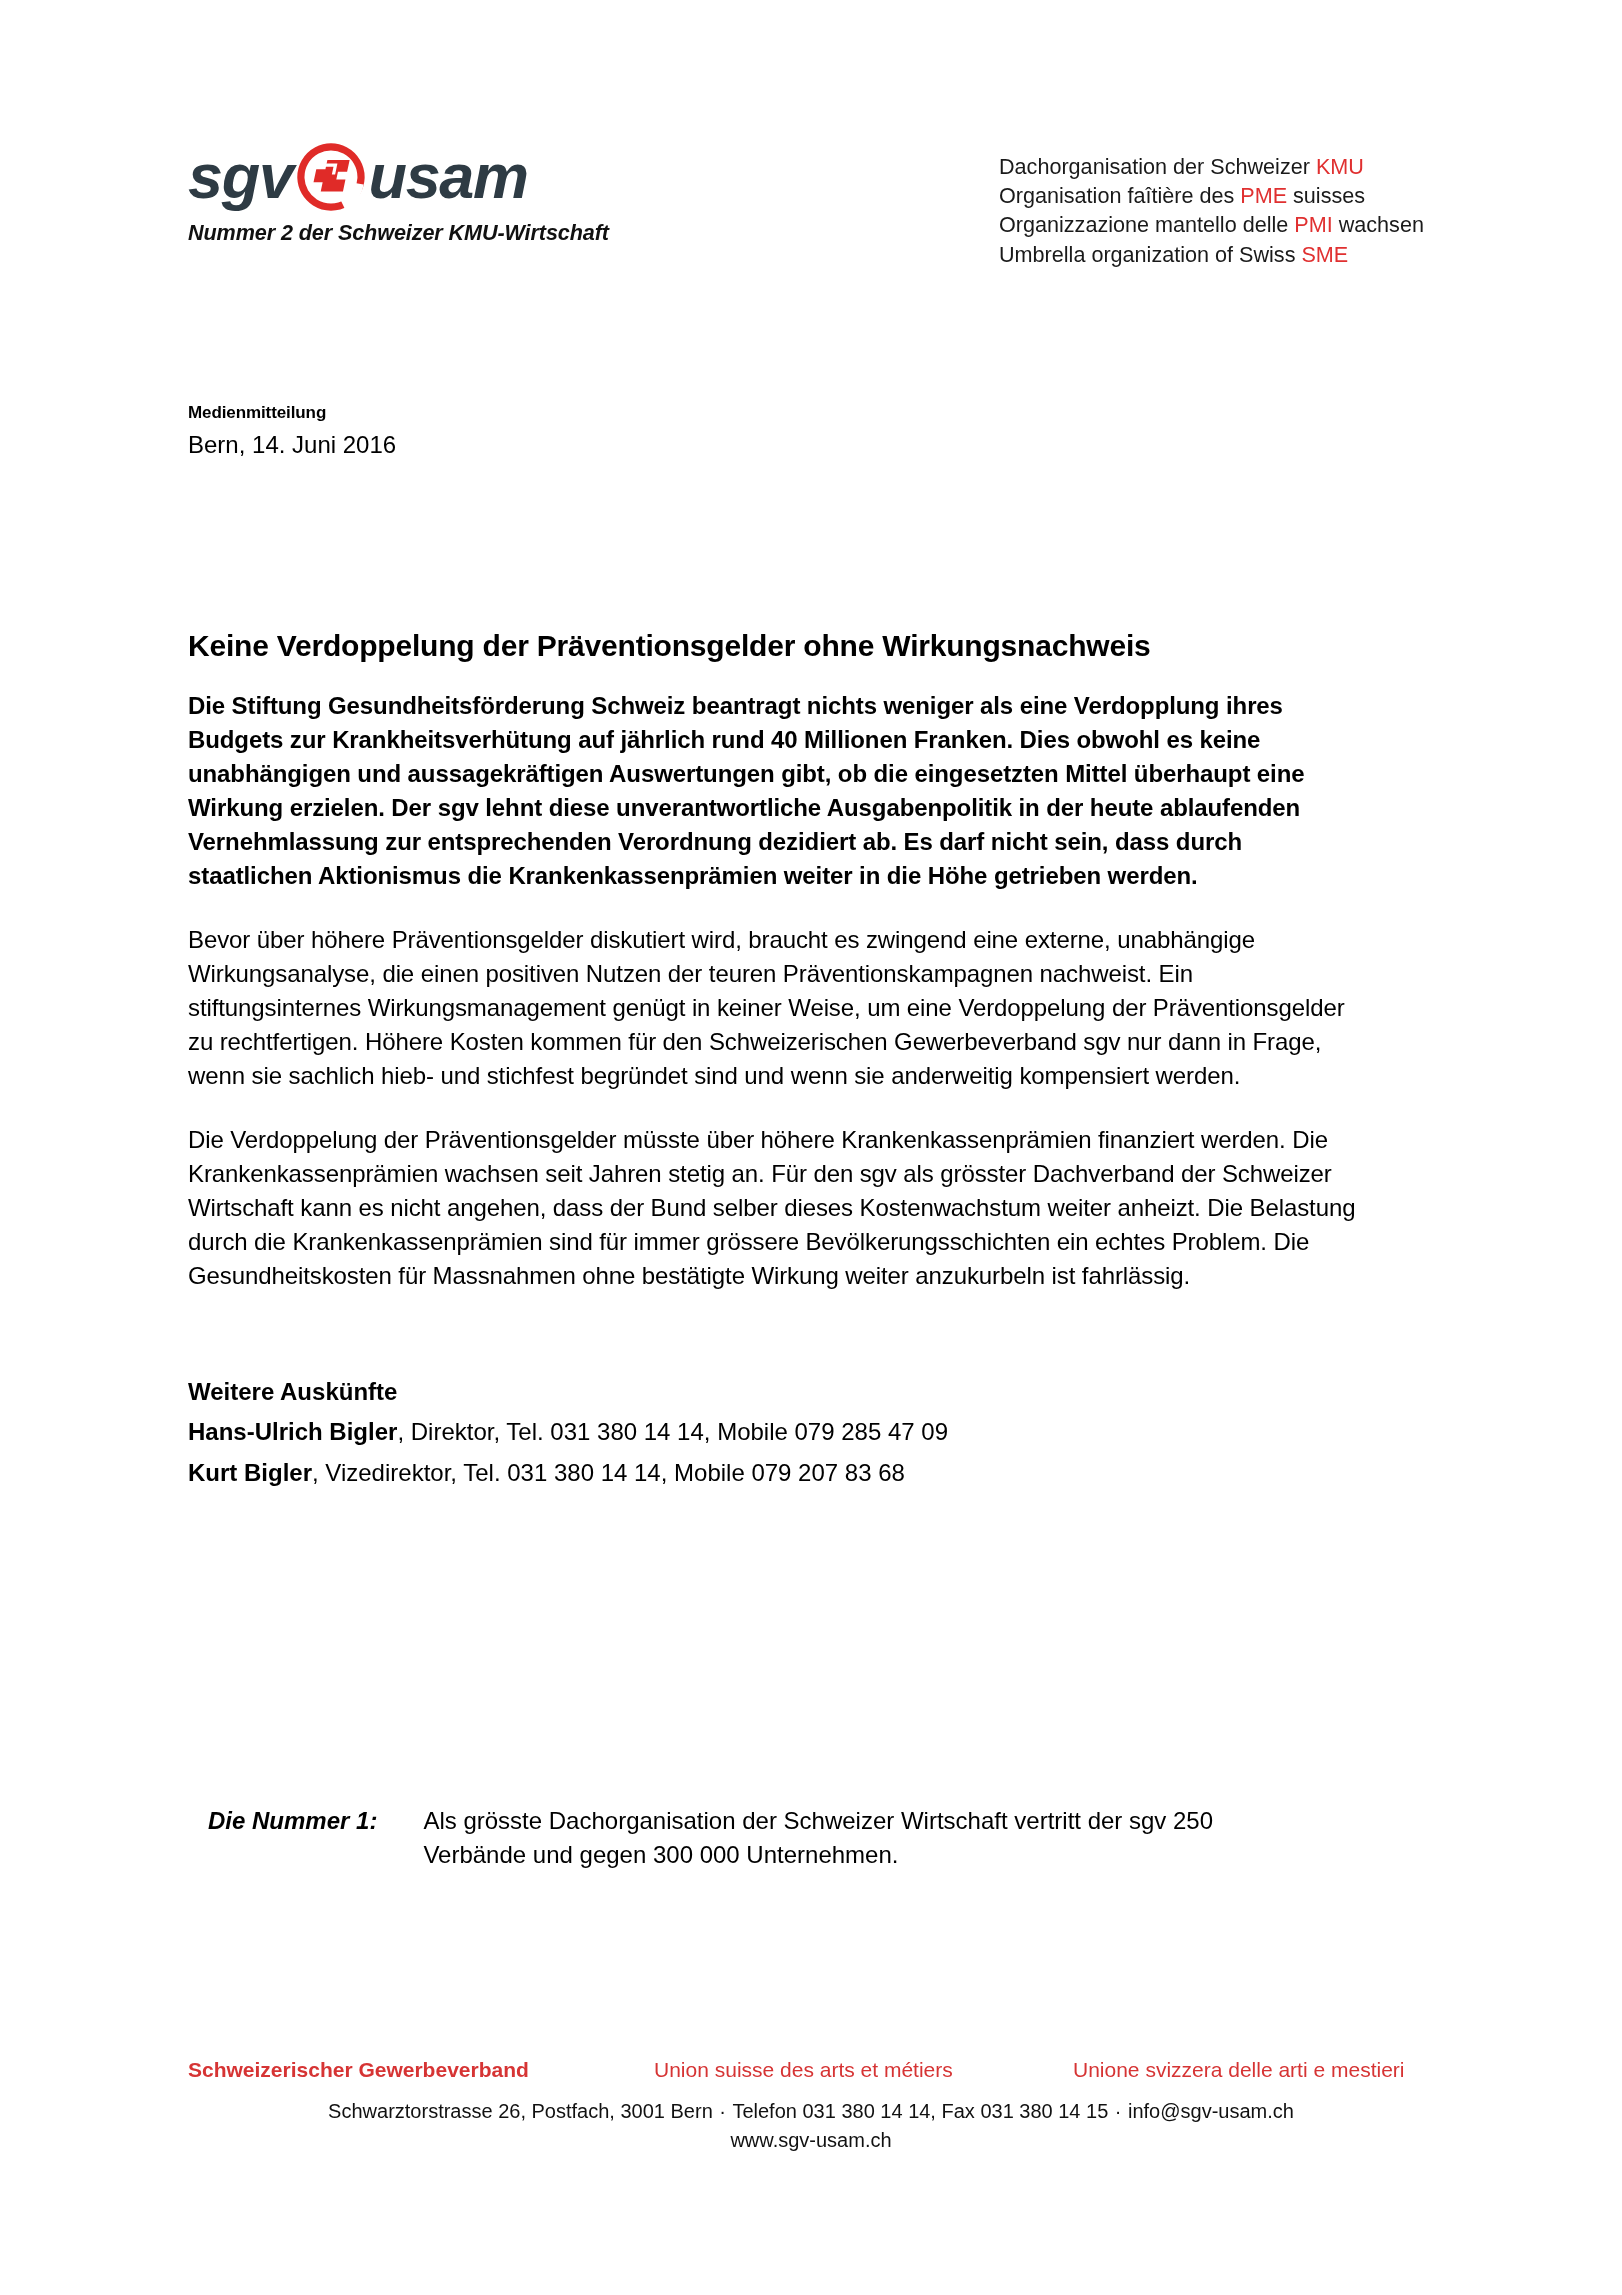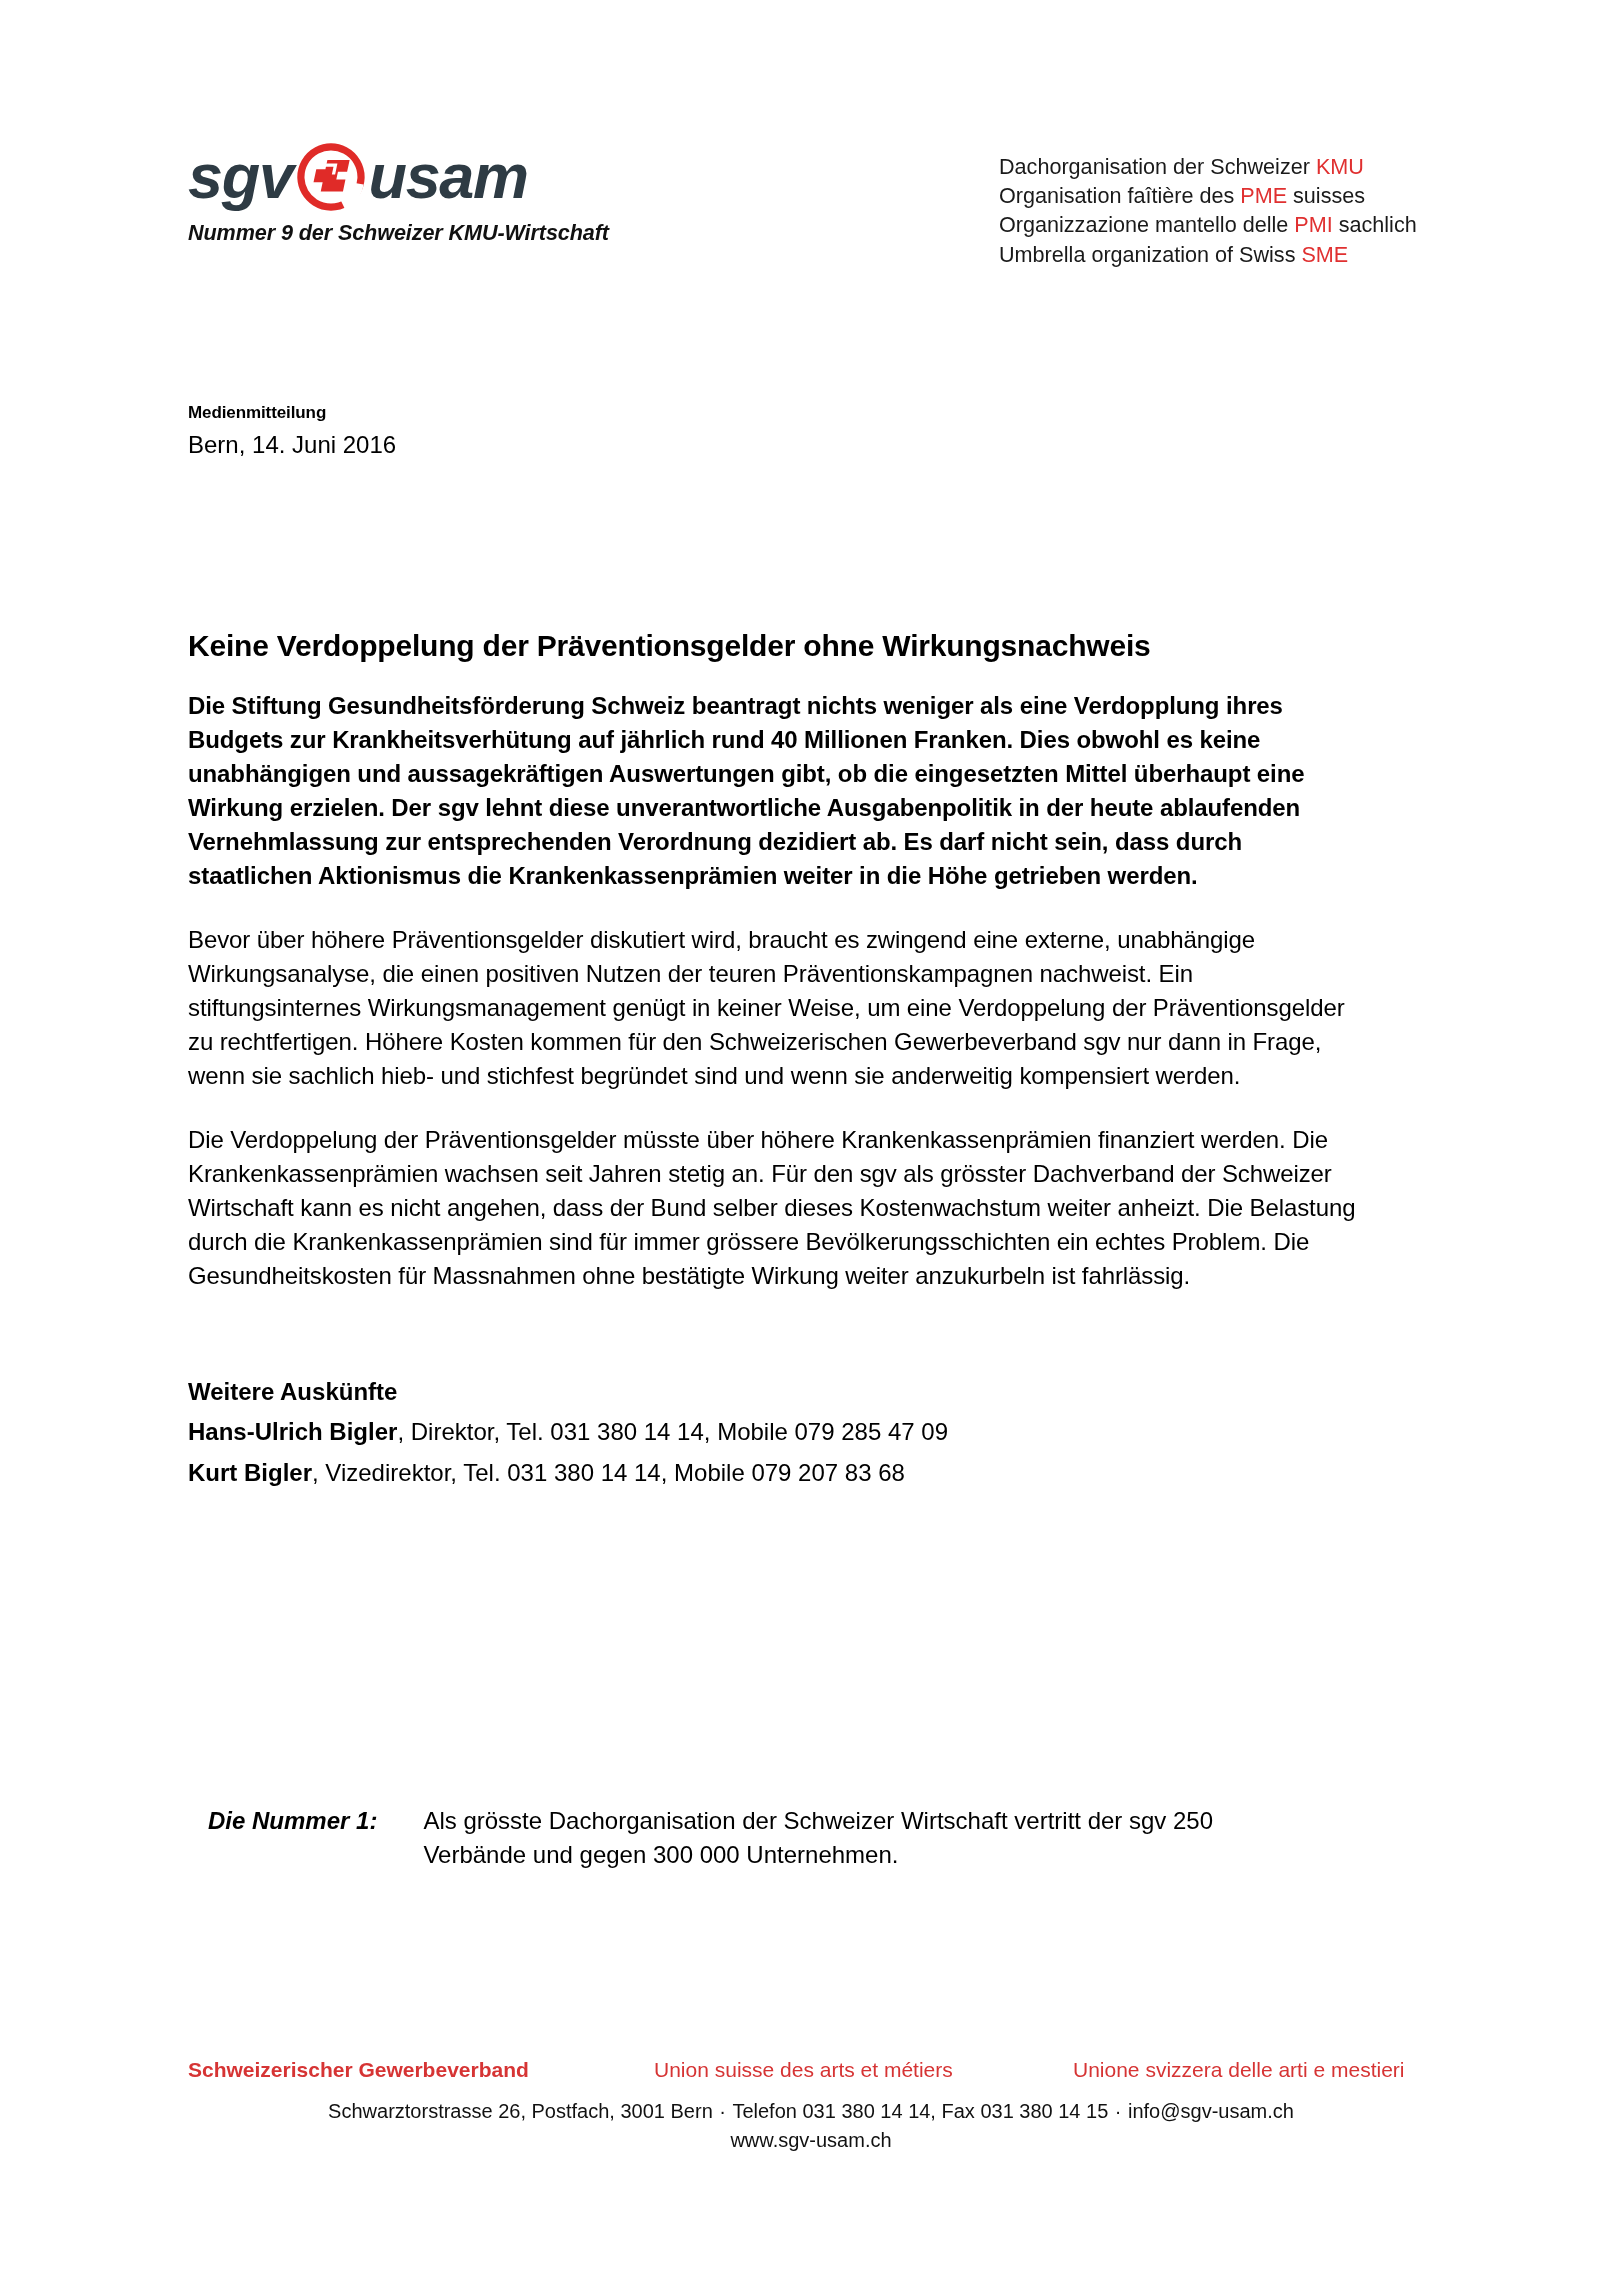--- a/index.html
+++ b/index.html
@@ -212,32 +212,32 @@
         <span class="logo-emblem">
           <svg width="68" height="68" viewBox="0 0 104 104" aria-hidden="true">
             <path d="M52 6 A46 46 0 1 1 51.9 6 Z" fill="none" stroke="#e02b28" stroke-width="11"></path>
             <path d="M94 62 A44 44 0 0 1 70 94" fill="none" stroke="#ffffff" stroke-width="16"></path>
             <path d="M44 26 L78 26 L78 44 L64 44 L64 56 L78 56 L78 74 L44 74 L44 60 L30 60 L30 40 L44 40 Z" fill="#e02b28" transform="skewX(-12) translate(8,0)"></path>
             <path d="M36 34 L58 34 L58 48" fill="none" stroke="#ffffff" stroke-width="5" transform="skewX(-12) translate(8,0)"></path>
           </svg>
         </span>
         <span class="logo-usam">usam</span>
       </div>
-      <div class="logo-tagline">Nummer 9 der Schweizer KMU-Wirtschaft</div>
+      <div class="logo-tagline">Nummer 2 der Schweizer KMU-Wirtschaft</div>
     </div>
 
     <div class="org-lines">
       <div>
         <span>Dachorganisation der Schweizer </span><span class="accent">KMU</span><span></span>
       </div>
       <div>
         <span>Organisation faîtière des </span><span class="accent">PME</span><span> suisses</span>
       </div>
       <div>
-        <span>Organizzazione mantello delle </span><span class="accent">PMI</span><span> sachlich</span>
+        <span>Organizzazione mantello delle </span><span class="accent">PMI</span><span> wachsen</span>
       </div>
       <div>
         <span>Umbrella organization of Swiss </span><span class="accent">SME</span><span></span>
       </div>
     </div>
   </div>
 
   <div class="content">
 
     <div class="release-label">Medienmitteilung</div>

